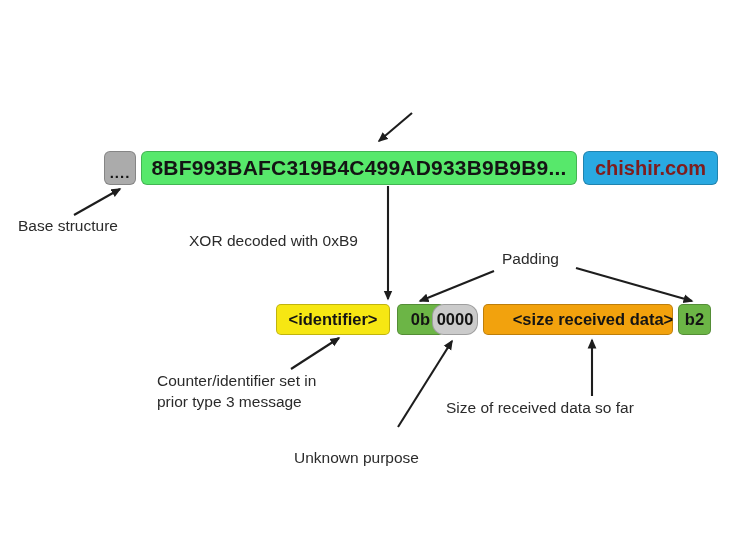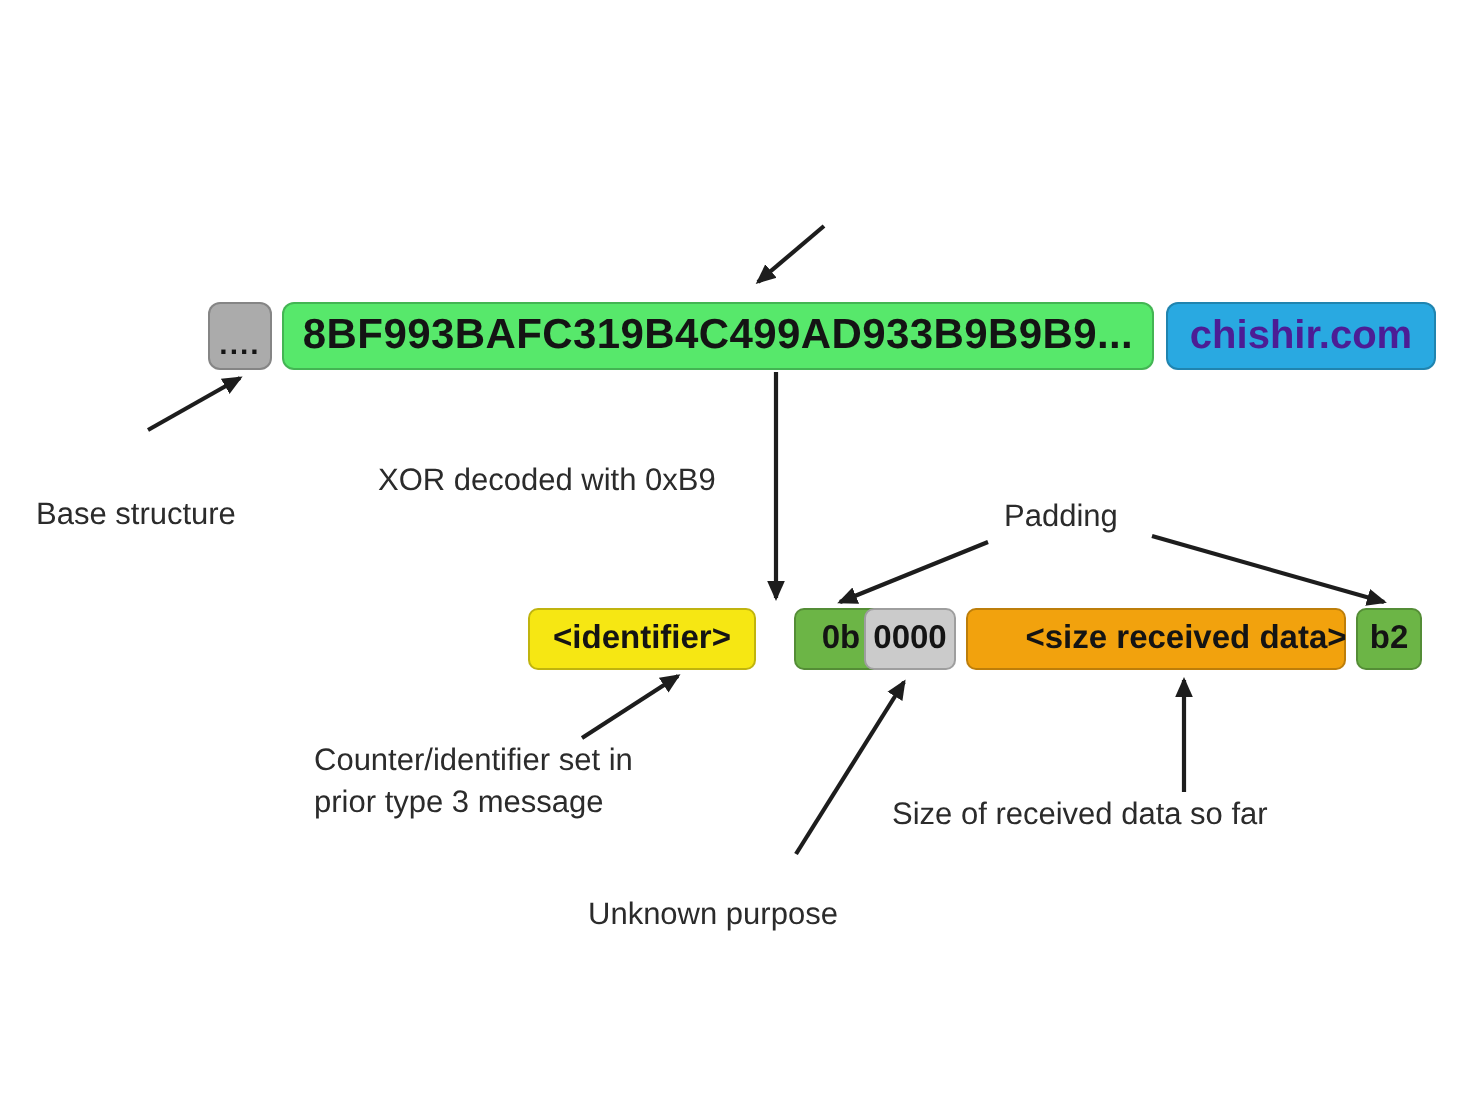--- a/index.html
+++ b/index.html
@@ -12,28 +12,28 @@
   .label{position:absolute;font-size:15.5px;line-height:21px;white-space:nowrap;color:#2b2b2b;}
   .box{
     position:absolute;display:flex;align-items:center;justify-content:center;
     box-sizing:border-box;border:1px solid rgba(0,0,0,0.22);border-radius:6px;
     font-weight:700;color:#141414;white-space:nowrap;
   }
   .row1{top:151px;height:34px;font-size:21px;}
   .row2{top:304px;height:31px;font-size:16.5px;border-radius:5px;}
   .box.base{left:104px;width:32px;align-items:flex-end;padding-bottom:3px;font-size:15px;letter-spacing:1px;}
   .box.payload{left:141px;width:436px;letter-spacing:0.2px;}
-  .box.domain{left:583px;width:135px;color:#4c1d95;font-size:20px;}
-  .box.identifier{left:264px;width:114px;}
+  .box.domain{left:583px;width:135px;color:#7f1d1d;font-size:20px;}
+  .box.identifier{left:276px;width:114px;}
   .box.pad1{left:397px;width:47px;}
   .box.unknown{left:432px;width:46px;}
   .box.sizebox{left:483px;width:190px;}
   .box.pad2{left:678px;width:33px;}
   .lbl-type2{left:358px;top:93px;width:120px;text-align:center;}
-  .lbl-base{left:18px;top:215px;margin-top:32px;}
+  .lbl-base{left:18px;top:215px;}
   .lbl-xor{left:189px;top:230px;text-align:center;}
   .lbl-padding{left:502px;top:248px;}
   .lbl-counter{left:157px;top:370px;}
   .lbl-unknown{left:294px;top:423px;margin-top:24px;}
   .lbl-size{left:446px;top:397px;}
 </style>
 </head>
 <body>
 
 <div class="canvas">
@@ -53,21 +53,21 @@
     <line x1="398" y1="427" x2="452" y2="341" marker-end="url(#ah)"></line>
     <line x1="592" y1="396" x2="592" y2="340" marker-end="url(#ah)"></line>
   </svg>
 
   <div class="box row1 base" style="background-color: rgb(171, 171, 171);">....</div>
   <div class="box row1 payload" style="background-color: rgb(87, 232, 107);">8BF993BAFC319B4C499AD933B9B9B9...</div>
   <div class="box row1 domain" style="background-color: rgb(41, 169, 225);">chishir.com</div>
 
   <div class="box row2 identifier" style="background-color: rgb(246, 231, 19);">&lt;identifier&gt;</div>
   <div class="box row2 pad1" style="background-color: rgb(108, 181, 70);">0b</div>
-  <div class="box row2 unknown" style="background-color: rgb(203, 203, 203);">0000</div>
+  <div class="box row2 unknown" style="background-color: rgb(203, 203, 203); border-radius: 12px;">0000</div>
   <div class="box row2 sizebox" style="background-color: rgb(242, 162, 13); padding-left: 30px;">&lt;size received data&gt;</div>
   <div class="box row2 pad2" style="background-color: rgb(108, 181, 70);">b2</div>
 
   <div class="label lbl-base">Base structure</div>
   <div class="label lbl-xor">XOR decoded with 0xB9</div>
   <div class="label lbl-padding">Padding</div>
   <div class="label lbl-counter">
     <div>Counter/identifier set in</div>
     <div>prior type 3 message</div>
   </div>

